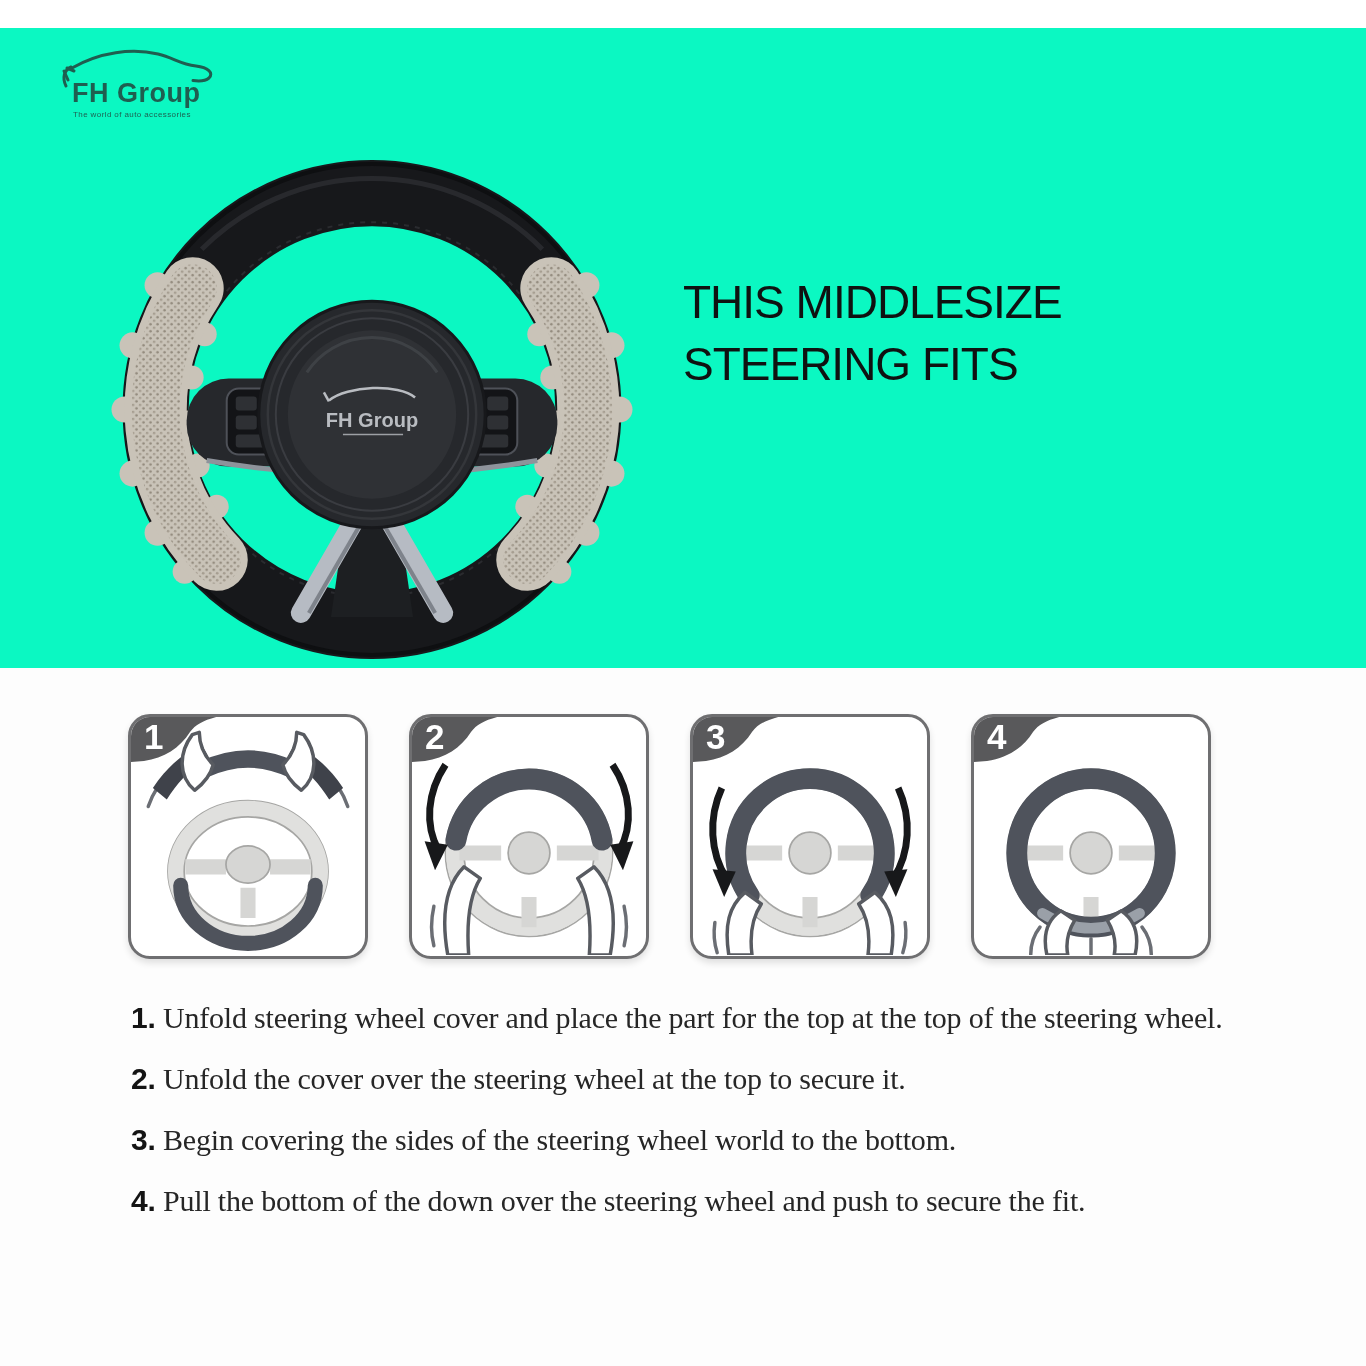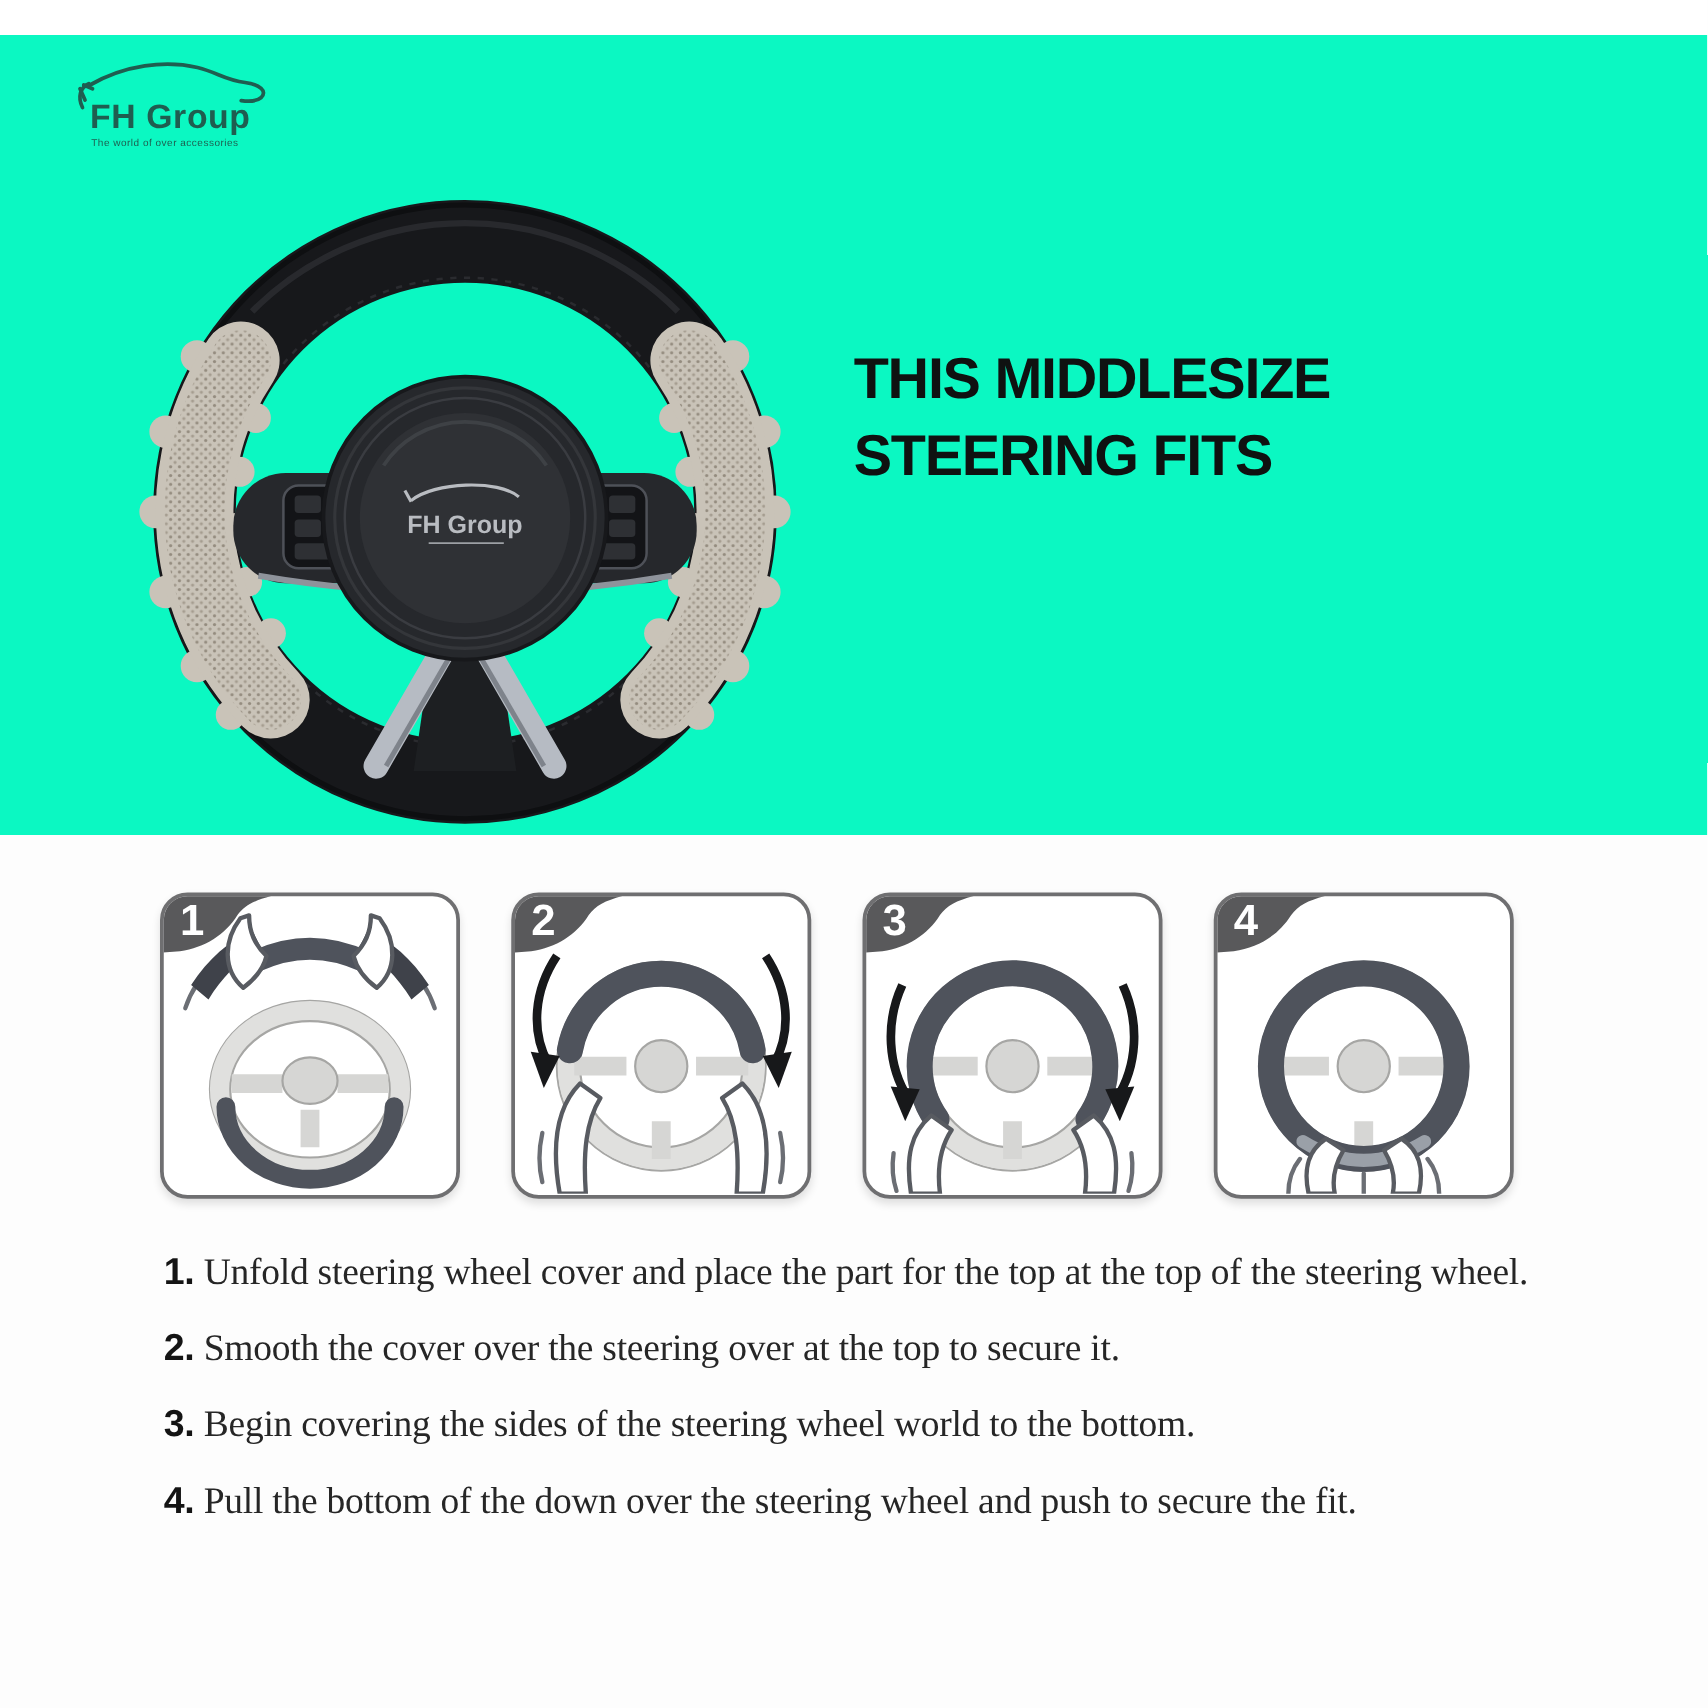--- a/index.html
+++ b/index.html
@@ -14,21 +14,21 @@
   
   .hero{position:absolute;left:0;top:0;width:1366px;height:640px;background:var(--hero_bg);}
   .logo{position:absolute;left:58px;top:18px;width:170px;color:var(--logo);}
   .logo svg{display:block;}
   .logo-text{font-size:27px;font-weight:bold;letter-spacing:.5px;margin-top:-14px;margin-left:14px;}
   .logo-tagline{font-size:8px;letter-spacing:.4px;margin-left:15px;margin-top:1px;}
 
   .wheel-photo{position:absolute;left:106px;top:126px;width:532px;height:516px;}
 
   .headline{position:absolute;left:683px;top:243px;color:var(--headline);
-    font-size:46px;font-weight:bold;line-height:62px;letter-spacing:-1px;}
+    font-size:46px;font-weight:normal;line-height:62px;letter-spacing:-1px;}
   .headline span{display:block;white-space:nowrap;}
 
   
   .panels{position:absolute;left:128px;top:686px;display:flex;gap:41px;}
   .panel{position:relative;width:240px;height:245px;background:#fff;
     border:3px solid var(--panel_border);border-radius:22px;overflow:hidden;
     box-shadow:0 4px 7px rgba(0,0,0,.12);}
   .panel .tab{position:absolute;left:-1px;top:-1px;width:90px;height:52px;}
   .panel .num{position:absolute;left:13px;top:0px;color:#fff;font-size:35px;font-weight:bold;}
   .panel .illus{position:absolute;left:0;top:6px;width:100%;height:232px;}
@@ -59,21 +59,21 @@
     <div class="logo">
       <svg width="168" height="46" viewBox="0 0 168 46">
         <g fill="none" stroke="var(--logo)" stroke-width="3" stroke-linecap="round">
           <path d="M8,40 C4,32 6,24 13,21"></path>
           <path d="M10,34 l-4,-9"></path>
           <path d="M14,22 C42,6 74,2 100,8 C116,12 122,18 138,20 C150,21.5 156,27 151,32 C148,34.5 142,35.5 135,34.5"></path>
           <path d="M16,25 l-7,-3"></path>
         </g>
       </svg>
       <div class="logo-text">FH Group</div>
-      <div class="logo-tagline">The world of over accessories</div>
+      <div class="logo-tagline">The world of auto accessories</div>
     </div>
 
     <div class="wheel-photo">
       <svg width="532" height="516" viewBox="0 0 530 515">
         <defs>
           <pattern id="meshdots" width="7" height="7" patternUnits="userSpaceOnUse">
             <circle cx="2" cy="2" r="1.3" fill="#948c7f"></circle>
             <circle cx="5.5" cy="5.5" r="1.3" fill="#a59d90"></circle>
           </pattern>
         </defs>
@@ -271,21 +271,21 @@
     </div>
   </div>
 
   <ol class="instructions">
     <li class="instr">
       <span class="inum">1.</span>
       <span class="itext">Unfold steering wheel cover and place the part for the top at the top of the steering wheel.</span>
     </li>
     <li class="instr">
       <span class="inum">2.</span>
-      <span class="itext">Smooth the cover over the steering over at the top to secure it.</span>
+      <span class="itext">Unfold the cover over the steering wheel at the top to secure it.</span>
     </li>
     <li class="instr">
       <span class="inum">3.</span>
       <span class="itext">Begin covering the sides of the steering wheel world to the bottom.</span>
     </li>
     <li class="instr">
       <span class="inum">4.</span>
       <span class="itext">Pull the bottom of the down over the steering wheel and push to secure the fit.</span>
     </li>
   </ol>

